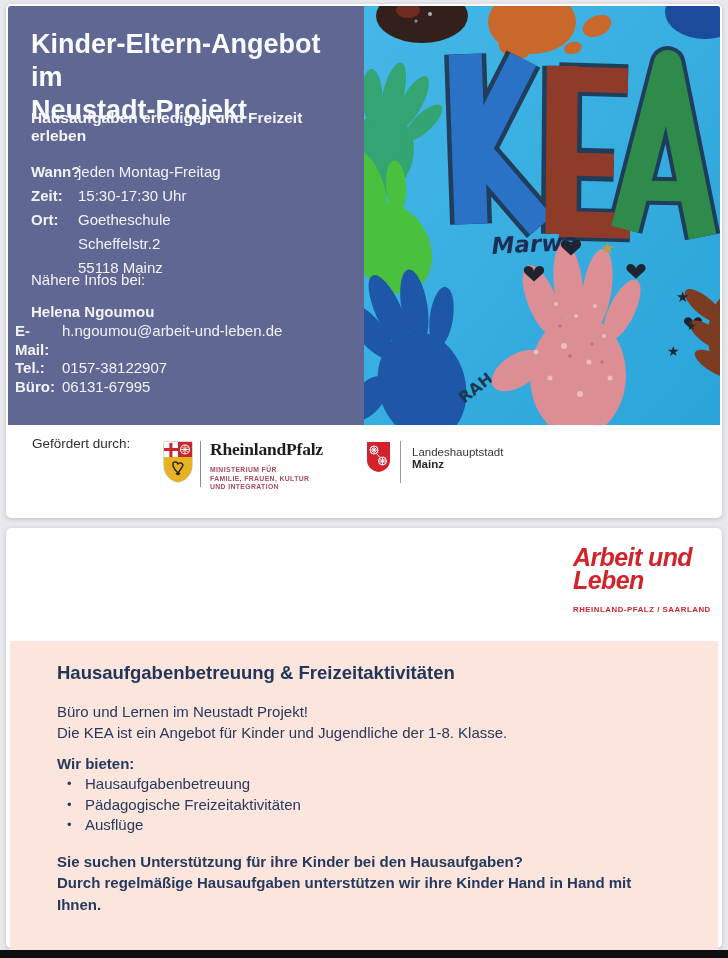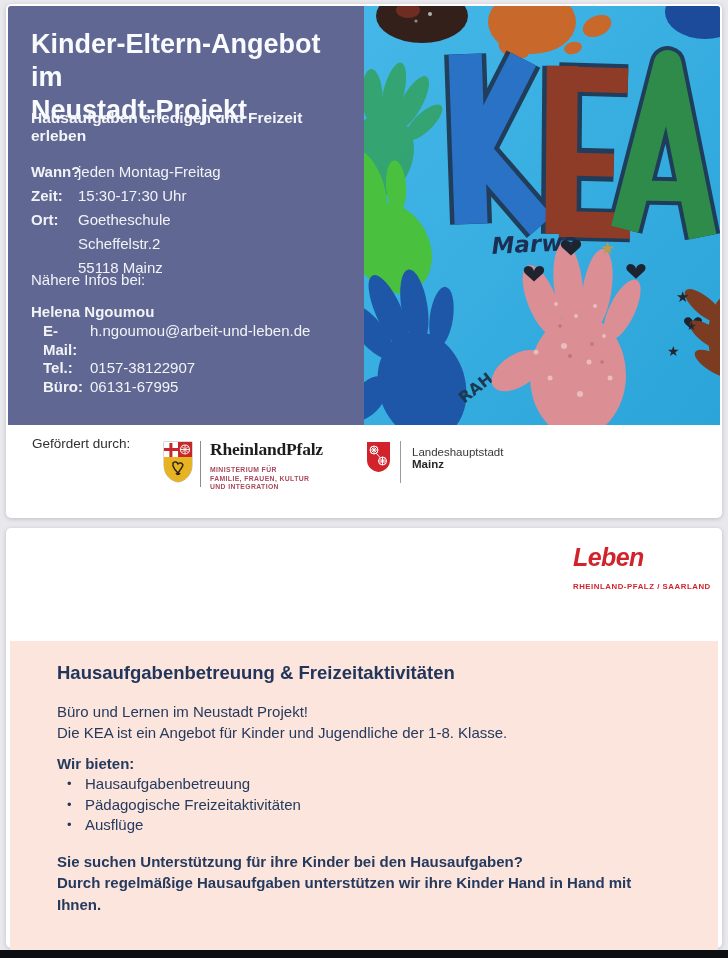--- a/index.html
+++ b/index.html
@@ -31,21 +31,21 @@
   }
   .schedule{
     position:absolute;left:23px;top:156px;
     display:grid;grid-template-columns:47px auto;row-gap:4px;
     font-size:15px;line-height:20px;
   }
   .schedule .lbl{font-weight:bold;}
   .contact-intro{position:absolute;left:23px;top:265px;font-size:15px;}
   .contact-name{position:absolute;left:23px;top:297px;font-size:15px;font-weight:bold;}
   .contact{
-    position:absolute;left:35px;top:316px;
+    position:absolute;left:7px;top:316px;
     display:grid;grid-template-columns:47px auto;
     font-size:15px;line-height:18.5px;
   }
   .contact .lbl{font-weight:bold;}
 
   
   .painting{
     position:absolute;left:358px;top:2px;width:356px;height:419px;overflow:hidden;
     border-radius:0 3px 0 0;
   }
@@ -280,20 +280,21 @@
         <div class="mainz-l1">Landeshauptstadt</div>
         <div class="mainz-l2">Mainz</div>
       </div>
     </div>
   </div>
 </div>
 
 <div class="card" id="card-info">
 
   <div class="aul-logo">
+    <div class="aul-line">Arbeit und</div>
     <div class="aul-line">Leben</div>
     <div class="aul-region">RHEINLAND-PFALZ / SAARLAND</div>
   </div>
 
   <div class="pink-panel">
     <div class="pp-inner">
       <div class="pp-heading">Hausaufgabenbetreuung &amp; Freizeitaktivitäten</div>
 
       <div class="pp-intro">
         <div>Büro und Lernen im Neustadt Projekt!</div>

